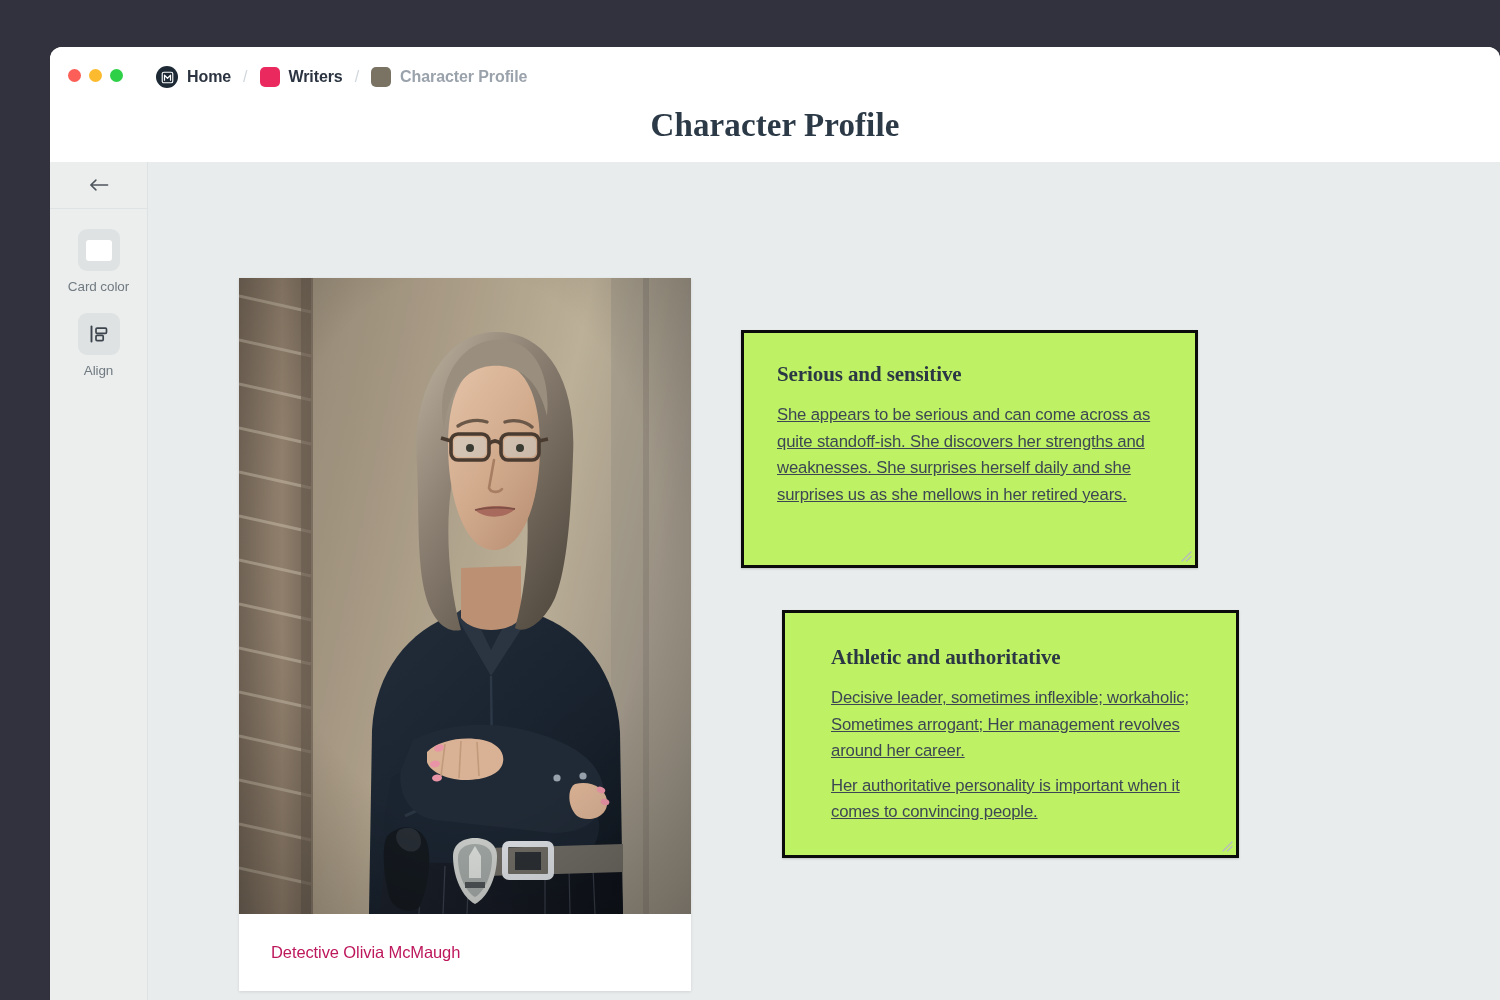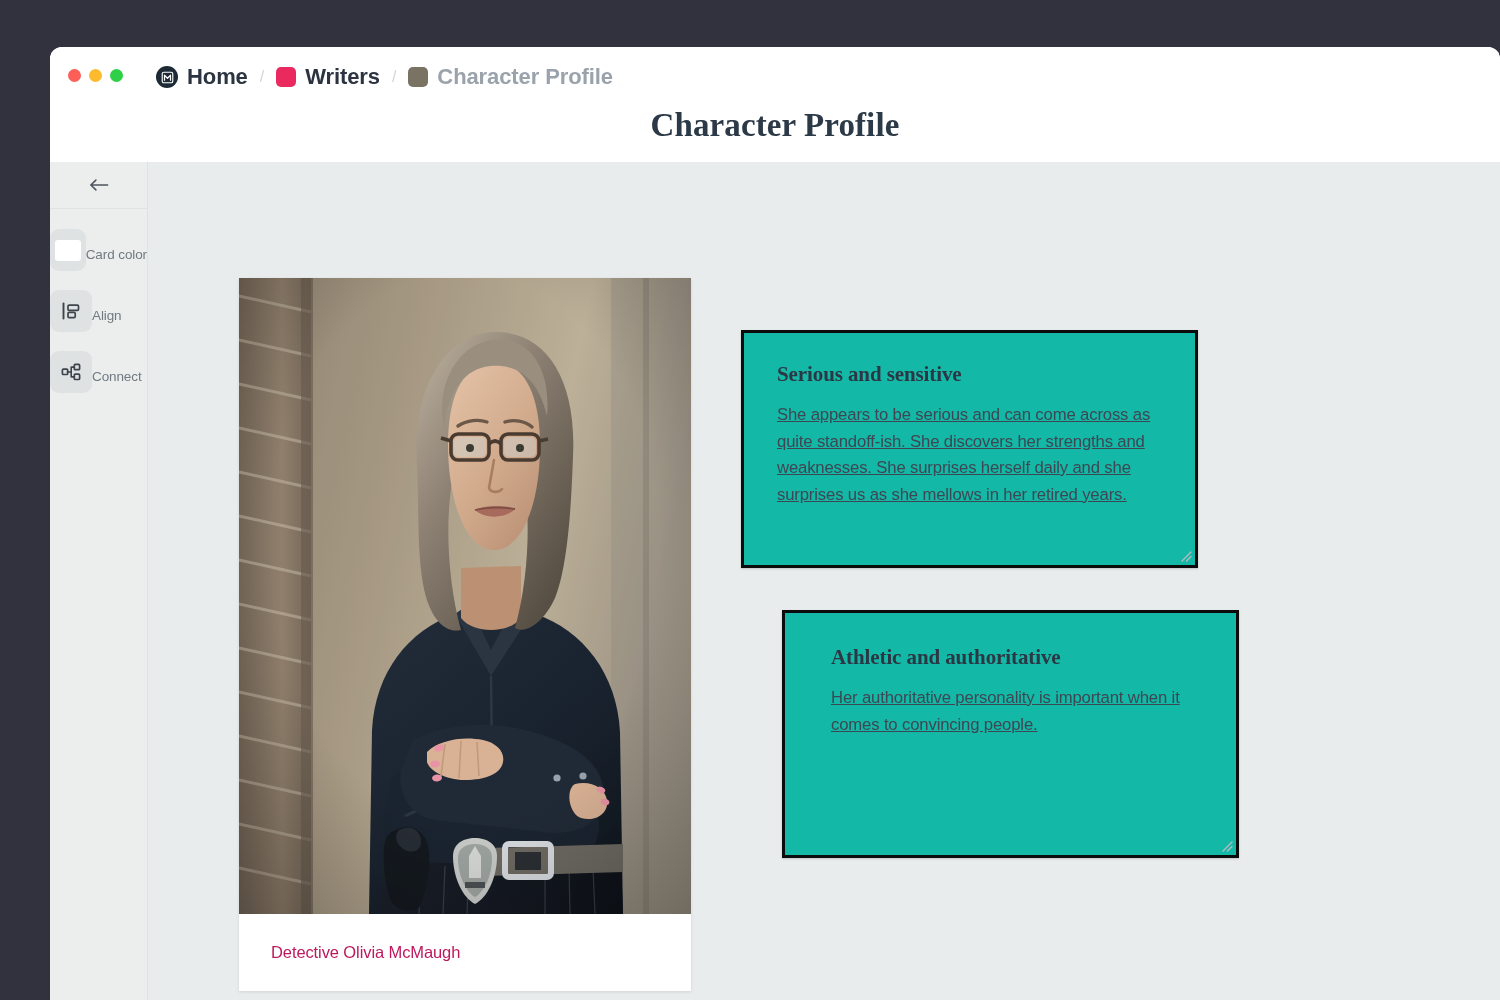--- a/index.html
+++ b/index.html
@@ -61,21 +61,21 @@
     gap: 0;
     height: 24px;
   }
   .crumb {
     display: flex;
     align-items: center;
     gap: 9px;
     cursor: pointer;
   }
   .crumb-label {
-    font-size: 22px;
+    font-size: 16px;
     font-weight: 700;
     color: #2b3440;
     letter-spacing: -0.1px;
     white-space: nowrap;
   }
   .crumb-label.muted {
     color: #9aa2ab;
     font-weight: 600;
   }
   .crumb-sep {
@@ -145,21 +145,21 @@
   }
   #tool-list {
     padding-top: 20px;
     display: flex;
     flex-direction: column;
     align-items: center;
     gap: 19px;
   }
   .tool {
     display: flex;
-    flex-direction: row;
+    flex-direction: column;
     align-items: center;
     cursor: pointer;
     width: 100%;
   }
   .tool-btn {
     width: 42px; height: 42px;
     border-radius: 9px;
     background: #dfe2e2;
     display: flex;
     align-items: center;
@@ -209,21 +209,21 @@
     align-items: center;
     padding-left: 32px;
     font-size: 16.5px;
     color: #be185d;
     letter-spacing: -0.1px;
   }
 
   
   .text-card {
     position: absolute;
-    background: #14b8a6;
+    background: #bef264;
     border: 3px solid #0b0b0b;
     box-shadow: 0 1px 2px rgba(0,0,0,0.18);
   }
   #card-serious {
     left: 593px;
     top: 168px;
     width: 457px;
     height: 238px;
   }
   #card-athletic {
@@ -338,31 +338,20 @@
           <div class="tool-btn">
             <svg width="24" height="24" viewBox="0 0 24 24">
               <path d="M4.5 4.5 V19.5" stroke="#3c454d" stroke-width="1.9" stroke-linecap="round"></path>
               <rect x="9" y="6.2" width="10.5" height="5.2" rx="1.1" fill="none" stroke="#3c454d" stroke-width="1.7"></rect>
               <rect x="9" y="13.4" width="7.2" height="5.2" rx="1.1" fill="none" stroke="#3c454d" stroke-width="1.7"></rect>
             </svg>
           </div>
           <span class="tool-label">Align</span>
         </div>
 
-        <div class="tool">
-          <div class="tool-btn">
-            <svg width="24" height="24" viewBox="0 0 24 24">
-              <path d="M8.3 12 H12.2 M12.2 12 V7.1 H15.4 M12.2 12 V16.9 H15.4" fill="none" stroke="#3c454d" stroke-width="1.6" stroke-linecap="round" stroke-linejoin="round"></path>
-              <rect x="3.4" y="9.2" width="5.3" height="5.3" rx="1" fill="none" stroke="#3c454d" stroke-width="1.7"></rect>
-              <rect x="15.3" y="4.4" width="5.3" height="5.3" rx="1" fill="none" stroke="#3c454d" stroke-width="1.7"></rect>
-              <rect x="15.3" y="14.2" width="5.3" height="5.3" rx="1" fill="none" stroke="#3c454d" stroke-width="1.7"></rect>
-            </svg>
-          </div>
-          <span class="tool-label">Connect</span>
-        </div>
 
       </div>
     </aside>
 
     <main id="canvas">
 
       <div id="photo-card">
         <div id="photo-frame">
           <svg width="452" height="636" viewBox="0 0 452 636" preserveAspectRatio="xMidYMid slice">
             <defs>
@@ -526,20 +515,21 @@
         <span class="resize-grip">
           <svg width="14" height="14" viewBox="0 0 14 14">
             <path d="M13 4 L4 13 M13 8.5 L8.5 13" stroke="#b6bbc0" stroke-width="1.3" fill="none" stroke-linecap="round"></path>
           </svg>
         </span>
       </div>
 
       <div class="text-card" id="card-athletic">
         <div class="card-inner">
           <div class="card-heading">Athletic and authoritative</div>
+          <p class="card-para">Decisive leader, sometimes inflexible; workaholic; Sometimes arrogant; Her management revolves around her career.</p>
           <p class="card-para">Her authoritative personality is important when it comes to convincing people.</p>
         </div>
         <span class="resize-grip">
           <svg width="14" height="14" viewBox="0 0 14 14">
             <path d="M13 4 L4 13 M13 8.5 L8.5 13" stroke="#b6bbc0" stroke-width="1.3" fill="none" stroke-linecap="round"></path>
           </svg>
         </span>
       </div>
 
     </main>

